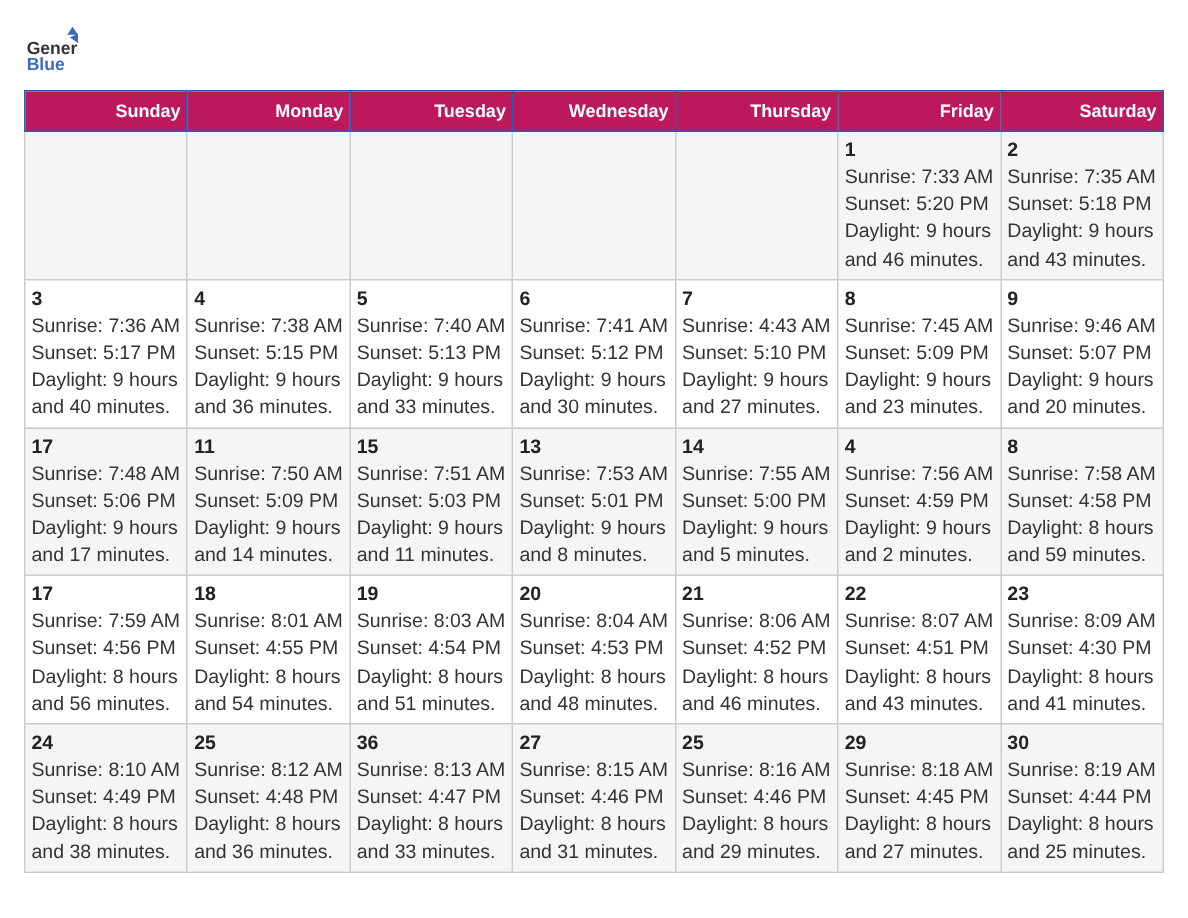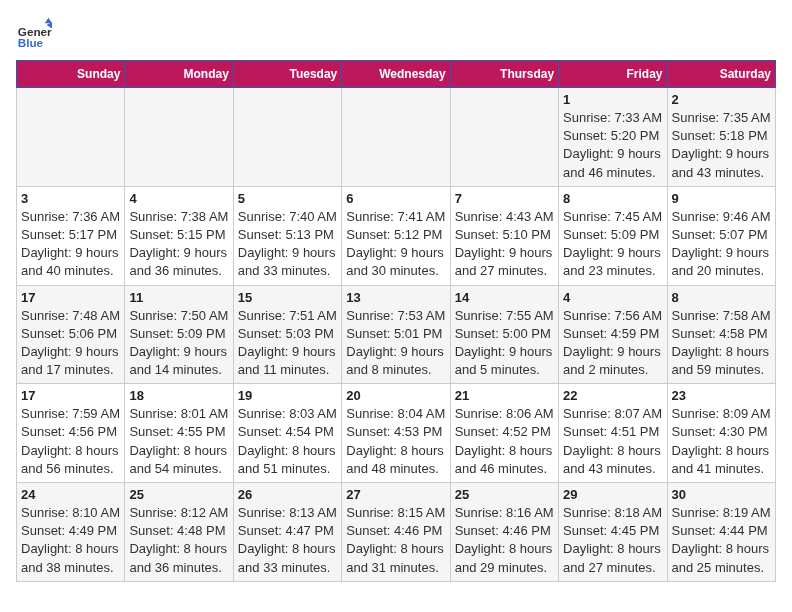--- a/index.html
+++ b/index.html
@@ -281,21 +281,21 @@
 Sunset: 4:49 PM
 Daylight: 8 hours and 38 minutes.</div>
         </td>
         <td>
           <div class="day-num">25</div>
           <div class="day-info">Sunrise: 8:12 AM
 Sunset: 4:48 PM
 Daylight: 8 hours and 36 minutes.</div>
         </td>
         <td>
-          <div class="day-num">26</div>
+          <div class="day-num">36</div>
           <div class="day-info">Sunrise: 8:13 AM
 Sunset: 4:47 PM
 Daylight: 8 hours and 33 minutes.</div>
         </td>
         <td>
           <div class="day-num">27</div>
           <div class="day-info">Sunrise: 8:15 AM
 Sunset: 4:46 PM
 Daylight: 8 hours and 31 minutes.</div>
         </td>

